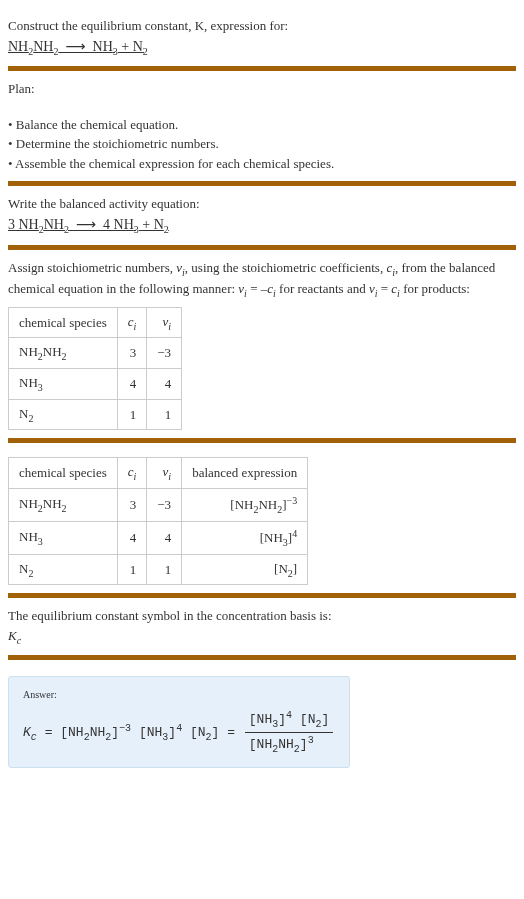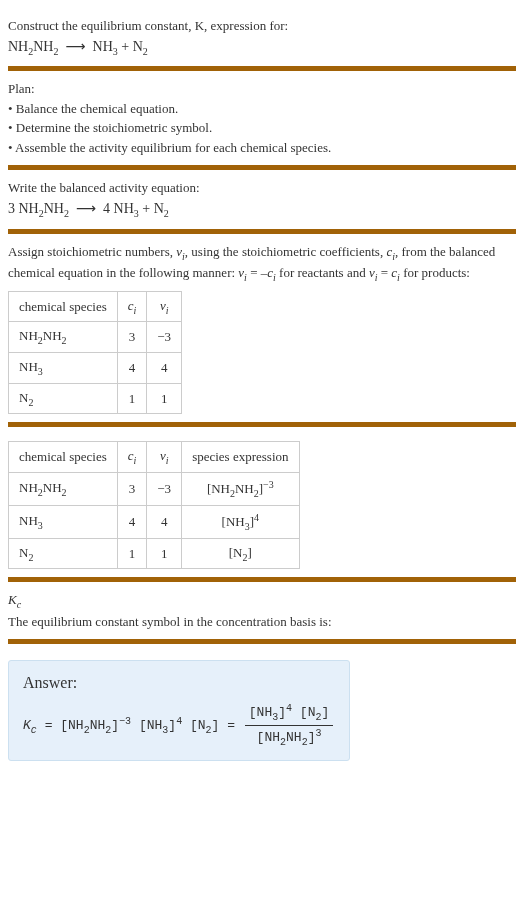--- a/index.html
+++ b/index.html
@@ -14,67 +14,68 @@
     }
     .section {
       border-bottom: 5px solid #a16207;
       padding: 8px 0;
     }
     .section:last-of-type {
       border-bottom: none;
     }
     .equation {
       font-size: 14px;
+      text-decoration: underline;
     }
     sub {
       font-size: 10px;
       vertical-align: sub;
     }
     sup {
       font-size: 10px;
       vertical-align: super;
     }
     ul.plan {
       list-style: none;
       padding: 0;
-      margin: 0 0 0 0;
+      margin: 16px 0 0 0;
     }
     ul.plan li::before {
       content: "• ";
     }
     table {
       border-collapse: collapse;
       margin-top: 6px;
       font-family: Liberation Serif, serif;
     }
     th, td {
       border: 1px solid #ccc;
       padding: 4px 10px;
-      text-align: center;
+      text-align: right;
       font-weight: normal;
     }
     th:first-child, td:first-child {
       text-align: left;
     }
     .answer-box {
       background: #e6f0fa;
       border: 1px solid #cce0f0;
       border-radius: 3px;
       padding: 10px 14px;
       margin-top: 8px;
       display: inline-block;
     }
     .answer-label {
-      font-size: 16px;
+      font-size: 10px;
       margin-bottom: 6px;
     }
     .frac {
       display: inline-block;
       vertical-align: middle;
-      text-align: center;
+      text-align: left;
       margin: 0 2px;
     }
     .frac .num {
       display: block;
       border-bottom: 1px solid #333;
       padding: 0 4px;
     }
     .frac .den {
       display: block;
       padding: 0 4px;
@@ -88,22 +89,22 @@
 
 <div class="section">
   <div>Construct the equilibrium constant, K, expression for:</div>
   <div class="equation">NH<sub>2</sub>NH<sub>2</sub> &nbsp;⟶&nbsp; NH<sub>3</sub> + N<sub>2</sub></div>
 </div>
 
 <div class="section">
   <div>Plan:</div>
   <ul class="plan">
     <li>Balance the chemical equation.</li>
-    <li>Determine the stoichiometric symbol.</li>
-    <li>Assemble the activity equilibrium for each chemical species.</li>
+    <li>Determine the stoichiometric numbers.</li>
+    <li>Assemble the chemical expression for each chemical species.</li>
   </ul>
 </div>
 
 <div class="section">
   <div>Write the balanced activity equation:</div>
   <div class="equation">3 NH<sub>2</sub>NH<sub>2</sub> &nbsp;⟶&nbsp; 4 NH<sub>3</sub> + N<sub>2</sub></div>
 </div>
 
 <div class="section">
   <div>Assign stoichiometric numbers, <span class="italic">ν<sub>i</sub></span>, using the stoichiometric coefficients, <span class="italic">c<sub>i</sub></span>, from the balanced chemical equation in the following manner: <span class="italic">ν<sub>i</sub></span> = –<span class="italic">c<sub>i</sub></span> for reactants and <span class="italic">ν<sub>i</sub></span> = <span class="italic">c<sub>i</sub></span> for products:</div>
@@ -133,21 +134,21 @@
     </table>
 </div>
 
 <div class="section">
   <table>
     <tbody>
         <tr>
       <th>chemical species</th>
       <th><span class="italic">c<sub>i</sub></span></th>
       <th><span class="italic">ν<sub>i</sub></span></th>
-      <th>species expression</th>
+      <th>balanced expression</th>
     </tr>
     <tr>
       <td>NH<sub>2</sub>NH<sub>2</sub></td>
       <td>3</td>
       <td>−3</td>
       <td>[NH<sub>2</sub>NH<sub>2</sub>]<sup>−3</sup></td>
     </tr>
     <tr>
       <td>NH<sub>3</sub></td>
       <td>4</td>
@@ -158,22 +159,22 @@
       <td>N<sub>2</sub></td>
       <td>1</td>
       <td>1</td>
       <td>[N<sub>2</sub>]</td>
     </tr>
   </tbody>
     </table>
 </div>
 
 <div class="section">
+  <div>The equilibrium constant symbol in the concentration basis is:</div>
   <div><span class="italic">K<sub>c</sub></span></div>
-  <div>The equilibrium constant symbol in the concentration basis is:</div>
 </div>
 
 <div class="section">
   <div class="answer-box">
     <div class="answer-label">Answer:</div>
     <div style="text-align:center;font-family:Liberation Mono, monospace;">
       <span><span class="italic">K<sub>c</sub></span> = [NH<sub>2</sub>NH<sub>2</sub>]<sup>−3</sup> [NH<sub>3</sub>]<sup>4</sup> [N<sub>2</sub>] =</span>
       <span class="frac">
         <span class="num">[NH<sub>3</sub>]<sup>4</sup> [N<sub>2</sub>]</span>
         <span class="den">[NH<sub>2</sub>NH<sub>2</sub>]<sup>3</sup></span>

